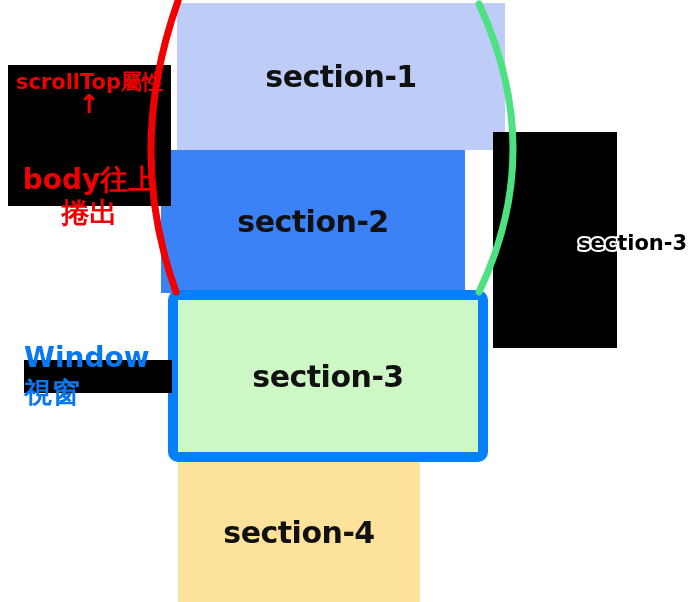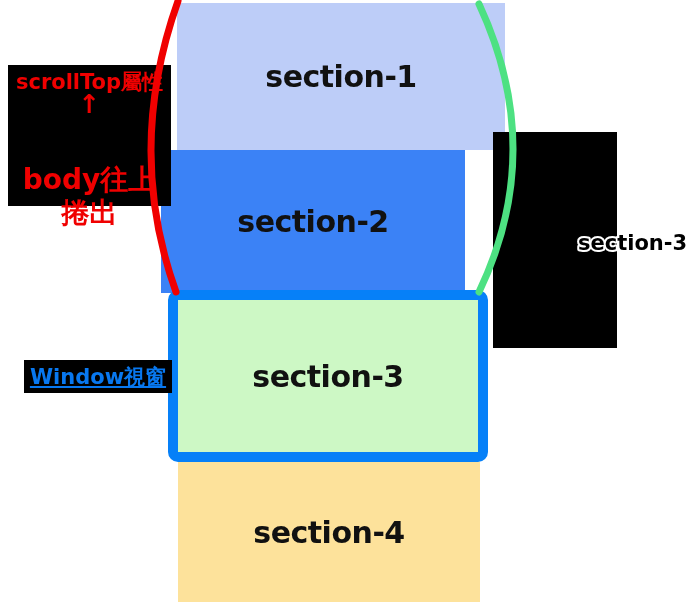--- a/index.html
+++ b/index.html
@@ -16,21 +16,21 @@
     display: flex;
     align-items: center;
     justify-content: center;
     font-weight: bold;
     font-size: 30px;
     letter-spacing: -0.5px;
     color: #111111;
   }
   .sec1 { left: 177px; top: 3px;   width: 328px; height: 147px; background: #bdcdf8; }
   .sec2 { left: 161px; top: 150px; width: 304px; height: 143px; background: #3b82f6; }
-  .sec4 { left: 178px; top: 462px; width: 302px; height: 140px; background: #fde29b; }
+  .sec4 { left: 178px; top: 462px; width: 242px; height: 140px; background: #fde29b; }
   .window-frame {
     position: absolute;
     left: 168px; top: 290px;
     width: 300px; height: 152px;
     background: #cdf8c5;
     border: 10px solid #0680f8;
     border-radius: 10px;
     display: flex;
     align-items: center;
     justify-content: center;
@@ -59,22 +59,21 @@
   .scrolltop-box .t1 { font-size: 21px; line-height: 1.05; }
   .scrolltop-box .arrow { font-size: 26px; line-height: 0.9; }
   .scrolltop-box .t2 { font-size: 28px; line-height: 1.15; margin-top: 48px; }
   .window-label-box {
     left: 24px; top: 360px;
     width: 148px; height: 33px;
     display: flex;
     align-items: center;
     justify-content: center;
     color: #0878f0;
-    font-size: 21px;
-    text-decoration: underline;
+    font-size: 28px;
   }
   .right-box {
     position: absolute;
     left: 493px; top: 132px;
     width: 124px; height: 216px;
     background: #000000;
   }
   .overlay {
     position: absolute;
     left: 0; top: 0;

